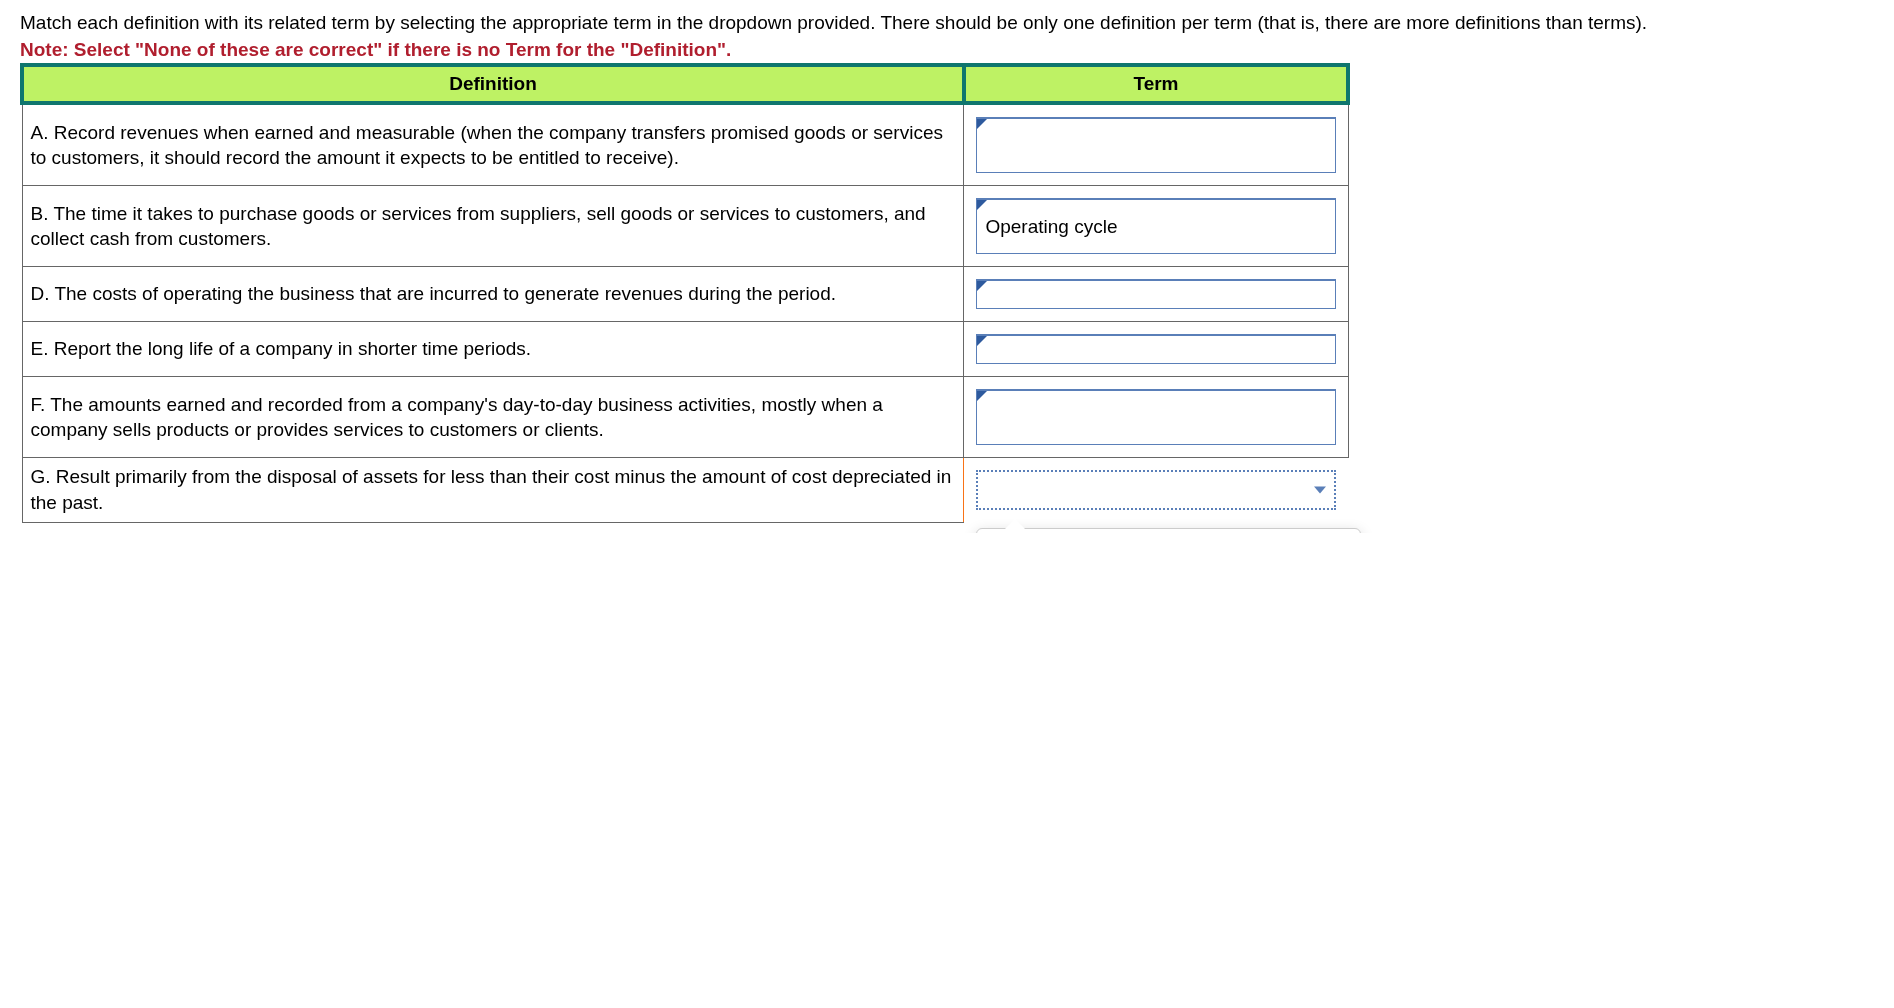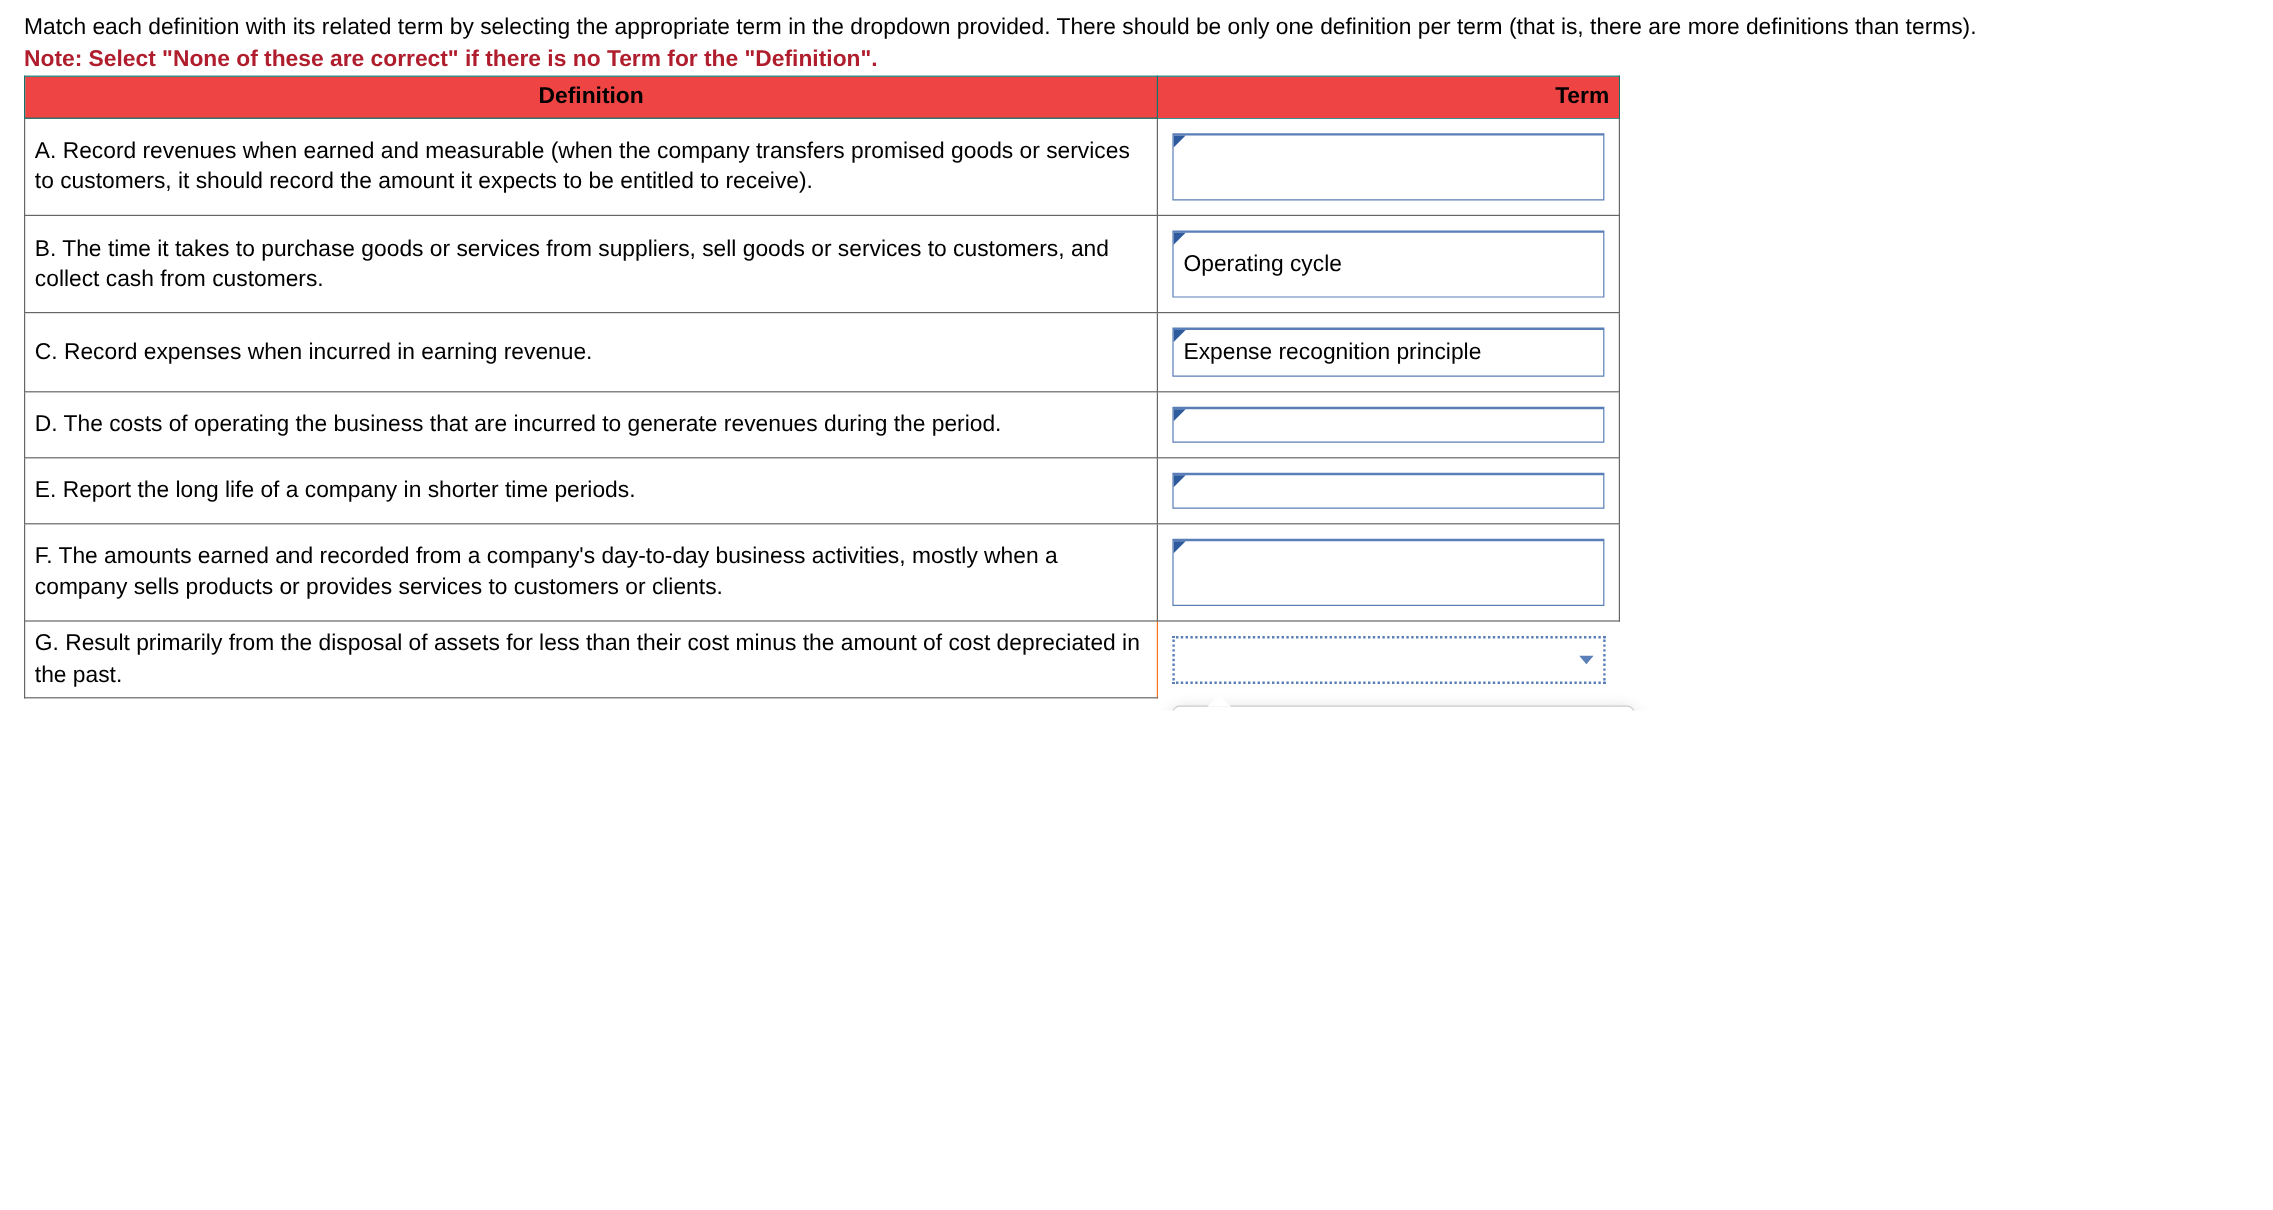--- a/index.html
+++ b/index.html
@@ -20,22 +20,22 @@
   }
   .instructions .note {
     color: #b01e2e;
     font-weight: bold;
   }
   .match-table {
     border-collapse: collapse;
     width: 1330px;
   }
   .match-table th {
-    background: #ef4444;
-    border: 1px solid #0f766e;
+    background: #bef264;
+    border: 4px solid #0f766e;
     font-weight: bold;
     text-align: center;
     padding: 6px 8px;
     font-size: 19px;
   }
   .match-table td {
     border: 1px solid #666;
     padding: 4px 8px;
     vertical-align: middle;
     font-size: 19px;
@@ -139,48 +139,39 @@
 
 <div class="instructions">
   <span>Match each definition with its related term by selecting the appropriate term in the dropdown provided. There should be only one definition per term (that is, there are more definitions than terms).</span><br>
   <span class="note">Note: Select "None of these are correct" if there is no Term for the "Definition".</span>
 </div>
 
 <table class="match-table">
   <thead>
     <tr>
       <th class="def-col">Definition</th>
-      <th class="term-col" style="padding:6px 8px !important;text-align:right;">Term</th>
+      <th class="term-col" style="padding:6px 8px !important;">Term</th>
     </tr>
   </thead>
   <tbody>
     <tr>
       <td class="def-col">A. Record revenues when earned and measurable (when the company transfers promised goods or services to customers, it should record the amount it expects to be entitled to receive).</td>
       <td class="term-col">
         <div class="dropdown-cell tall">
           <span class="tri"></span>
           <span></span>
         </div>
       </td>
     </tr>
     <tr>
       <td class="def-col">B. The time it takes to purchase goods or services from suppliers, sell goods or services to customers, and collect cash from customers.</td>
       <td class="term-col">
         <div class="dropdown-cell tall">
           <span class="tri"></span>
           <span>Operating cycle</span>
-        </div>
-      </td>
-    </tr>
-    <tr>
-      <td class="def-col">C. Record expenses when incurred in earning revenue.</td>
-      <td class="term-col">
-        <div class="dropdown-cell">
-          <span class="tri"></span>
-          <span>Expense recognition principle</span>
         </div>
       </td>
     </tr>
     <tr>
       <td class="def-col">D. The costs of operating the business that are incurred to generate revenues during the period.</td>
       <td class="term-col">
         <div class="dropdown-cell">
           <span class="tri"></span>
           <span></span>
         </div>

